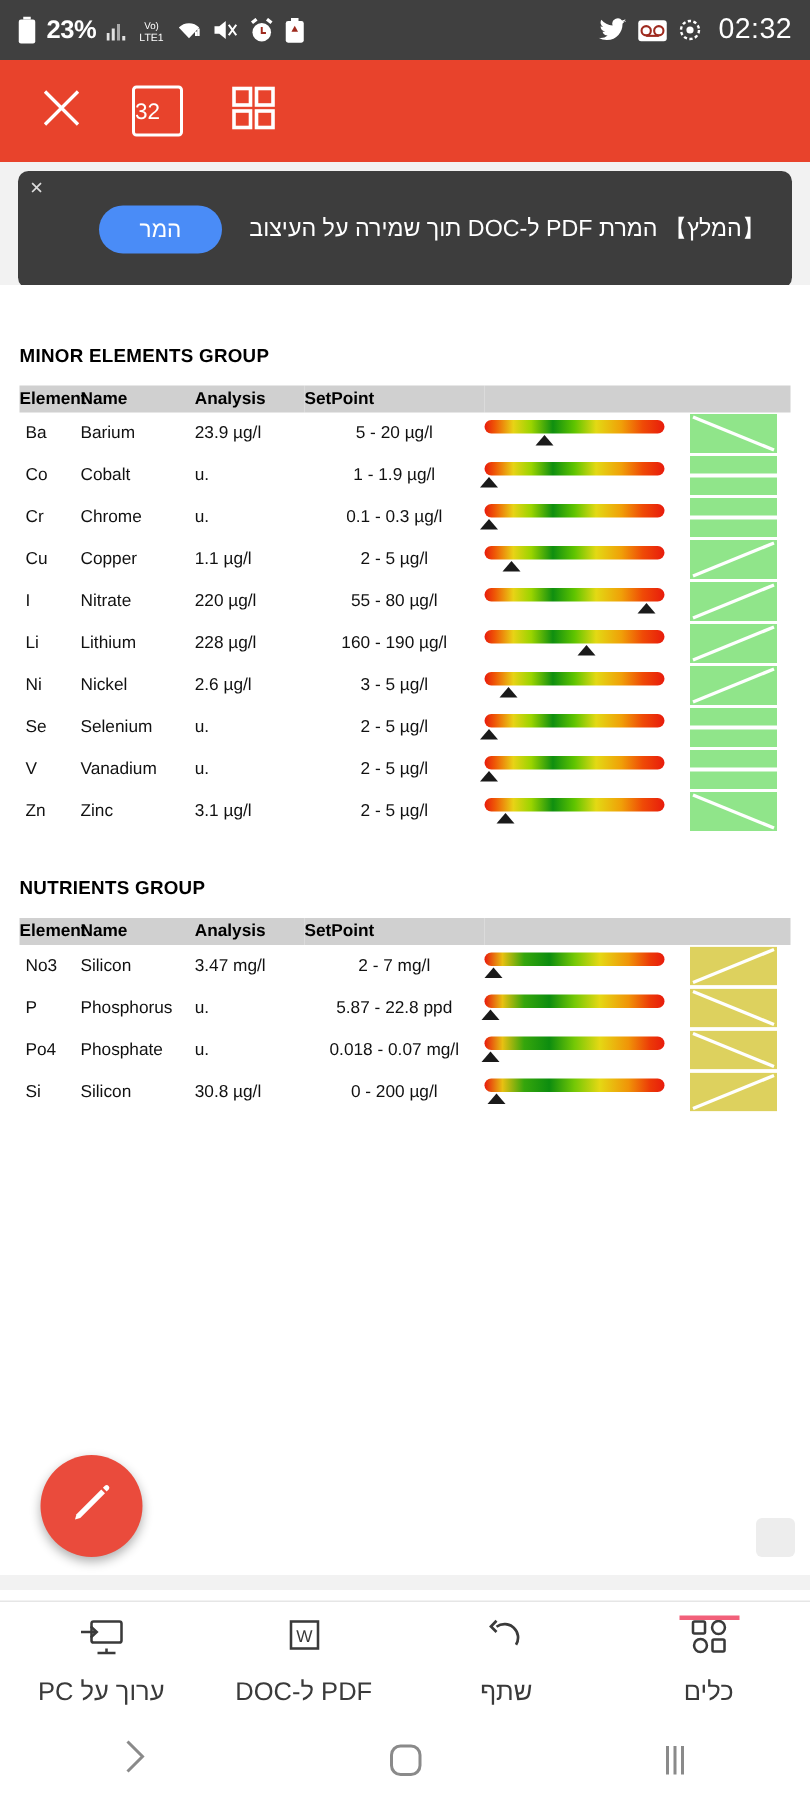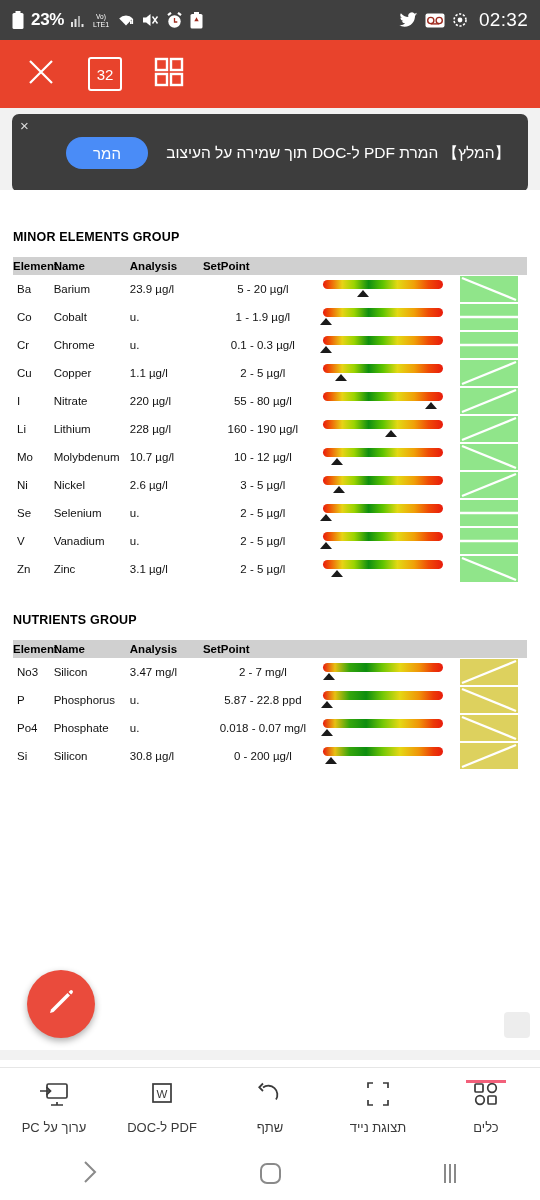--- a/index.html
+++ b/index.html
@@ -24,21 +24,21 @@
   .sb-clock { font-size:19px; letter-spacing:.3px; margin-left:4px; }
 
   
   .apptoolbar {
     height:68px; background:#e8432c;
     display:flex; align-items:center; gap:26px; padding:0 22px;
   }
   .tb-btn { width:38px; height:38px; display:flex; align-items:center; justify-content:center; cursor:pointer; }
   .pagebox {
     width:34px;height:34px;border:2px solid #fff;border-radius:3px;
-    display:flex;align-items:center;justify-content:center;
+    display:flex;align-items:center;justify-content:flex-start;
     color:#fff;font-size:15px;
   }
   .pagebox span { margin-top:1px; }
 
   
   .docarea { position:absolute; left:0; top:108px; right:0; bottom:133px; background:#f2f2f2; overflow:hidden; }
   .page { position:absolute; left:0; top:0; width:540px; background:#fff; }
   .page.p1 { top:82px; height:860px; }
   .page.p2 { top:952px; height:125px; }
 
@@ -109,21 +109,21 @@
   
   .bottombar {
     position:absolute; left:0; bottom:53px; width:540px; height:80px;
     background:#fff; display:flex; align-items:center;
     border-top:1px solid #e6e6e6;
   }
   .bb-item {
     flex:1; display:flex; flex-direction:column; align-items:center;
     justify-content:center; gap:7px; cursor:pointer; position:relative;
   }
-  .bb-label { font-size:13px; color:#3a3a3a; direction:rtl; }
+  .bb-label { font-size:17px; color:#3a3a3a; direction:rtl; }
   .bb-item.active .bb-underline {
     position:absolute; top:-1px; width:40px; height:3px; background:#f2607a;
   }
 
   
   .navbar {
     position:absolute; left:0; bottom:0; width:540px; height:53px;
     background:#fff; display:flex; align-items:center;
   }
   .nav-item { flex:1; display:flex; align-items:center; justify-content:center; cursor:pointer; }
@@ -370,38 +370,20 @@
         </div>
       </td>
       <td class="c-box">
         <div class="sbox"><svg width="58" height="26" viewBox="0 0 58 26">
                       <rect width="58" height="26" fill="#90e58a"></rect>
                       <path d="M2 24 L56 2" stroke="#fff" stroke-width="2.2"></path>
                     </svg></div>
       </td>
     </tr>
               <tr>
-      <td class="c-el">Mo</td>
-      <td class="c-nm">Molybdenum</td>
-      <td class="c-an">10.7 µg/l</td>
-      <td class="c-sp">10 - 12 µg/l</td>
-      <td class="c-bar">
-        <div class="barwrap">
-          <div class="bar" style="background:linear-gradient(90deg,#e81b0c 0%,#ef5a06 6%,#e8d316 16%,#9ad400 26%,#0f8f10 38%,#5fc400 50%,#e3d914 62%,#f0a008 76%,#ef4a06 88%,#e81b0c 100%)"></div>
-          <div class="marker" style="left:14px"></div>
-        </div>
-      </td>
-      <td class="c-box">
-        <div class="sbox"><svg width="58" height="26" viewBox="0 0 58 26">
-                      <rect width="58" height="26" fill="#90e58a"></rect>
-                      <path d="M2 2 L56 24" stroke="#fff" stroke-width="2.2"></path>
-                    </svg></div>
-      </td>
-    </tr>
-              <tr>
       <td class="c-el">Ni</td>
       <td class="c-nm">Nickel</td>
       <td class="c-an">2.6 µg/l</td>
       <td class="c-sp">3 - 5 µg/l</td>
       <td class="c-bar">
         <div class="barwrap">
           <div class="bar" style="background:linear-gradient(90deg,#e81b0c 0%,#ef5a06 6%,#e8d316 16%,#9ad400 26%,#0f8f10 38%,#5fc400 50%,#e3d914 62%,#f0a008 76%,#ef4a06 88%,#e81b0c 100%)"></div>
           <div class="marker" style="left:16px"></div>
         </div>
       </td>
@@ -608,28 +590,20 @@
   </div>
   <div class="bb-item">
     <span>
       <svg width="30" height="28" viewBox="0 0 30 28">
           <path d="M21 18.5a9 9 0 0 0-13-12" fill="none" stroke="#3a3a3a" stroke-width="1.8"></path>
           <path d="M8 2.5 4.3 6.3 8 10" fill="none" stroke="#3a3a3a" stroke-width="1.8"></path>
         </svg>
     </span>
     <span class="bb-label">שתף</span>
   </div>
-  <div class="bb-item">
-    <span>
-      <svg width="24" height="28" viewBox="0 0 24 28">
-          <path d="M2 7V2h5M22 7V2h-5M2 19v5h5M22 19v5h-5" fill="none" stroke="#3a3a3a" stroke-width="1.7"></path>
-        </svg>
-    </span>
-    <span class="bb-label">תצוגת נייד</span>
-  </div>
   <div class="bb-item active">
     <span class="bb-underline"></span>
     <span>
       <svg width="28" height="28" viewBox="0 0 28 28">
           <rect x="3" y="3" width="8" height="8" rx="1" fill="none" stroke="#3a3a3a" stroke-width="1.7"></rect>
           <circle cx="20" cy="7" r="4.3" fill="none" stroke="#3a3a3a" stroke-width="1.7"></circle>
           <circle cx="8" cy="19" r="4.3" fill="none" stroke="#3a3a3a" stroke-width="1.7"></circle>
           <rect x="16" y="15" width="8" height="8" rx="1" fill="none" stroke="#3a3a3a" stroke-width="1.7"></rect>
         </svg>
     </span>

